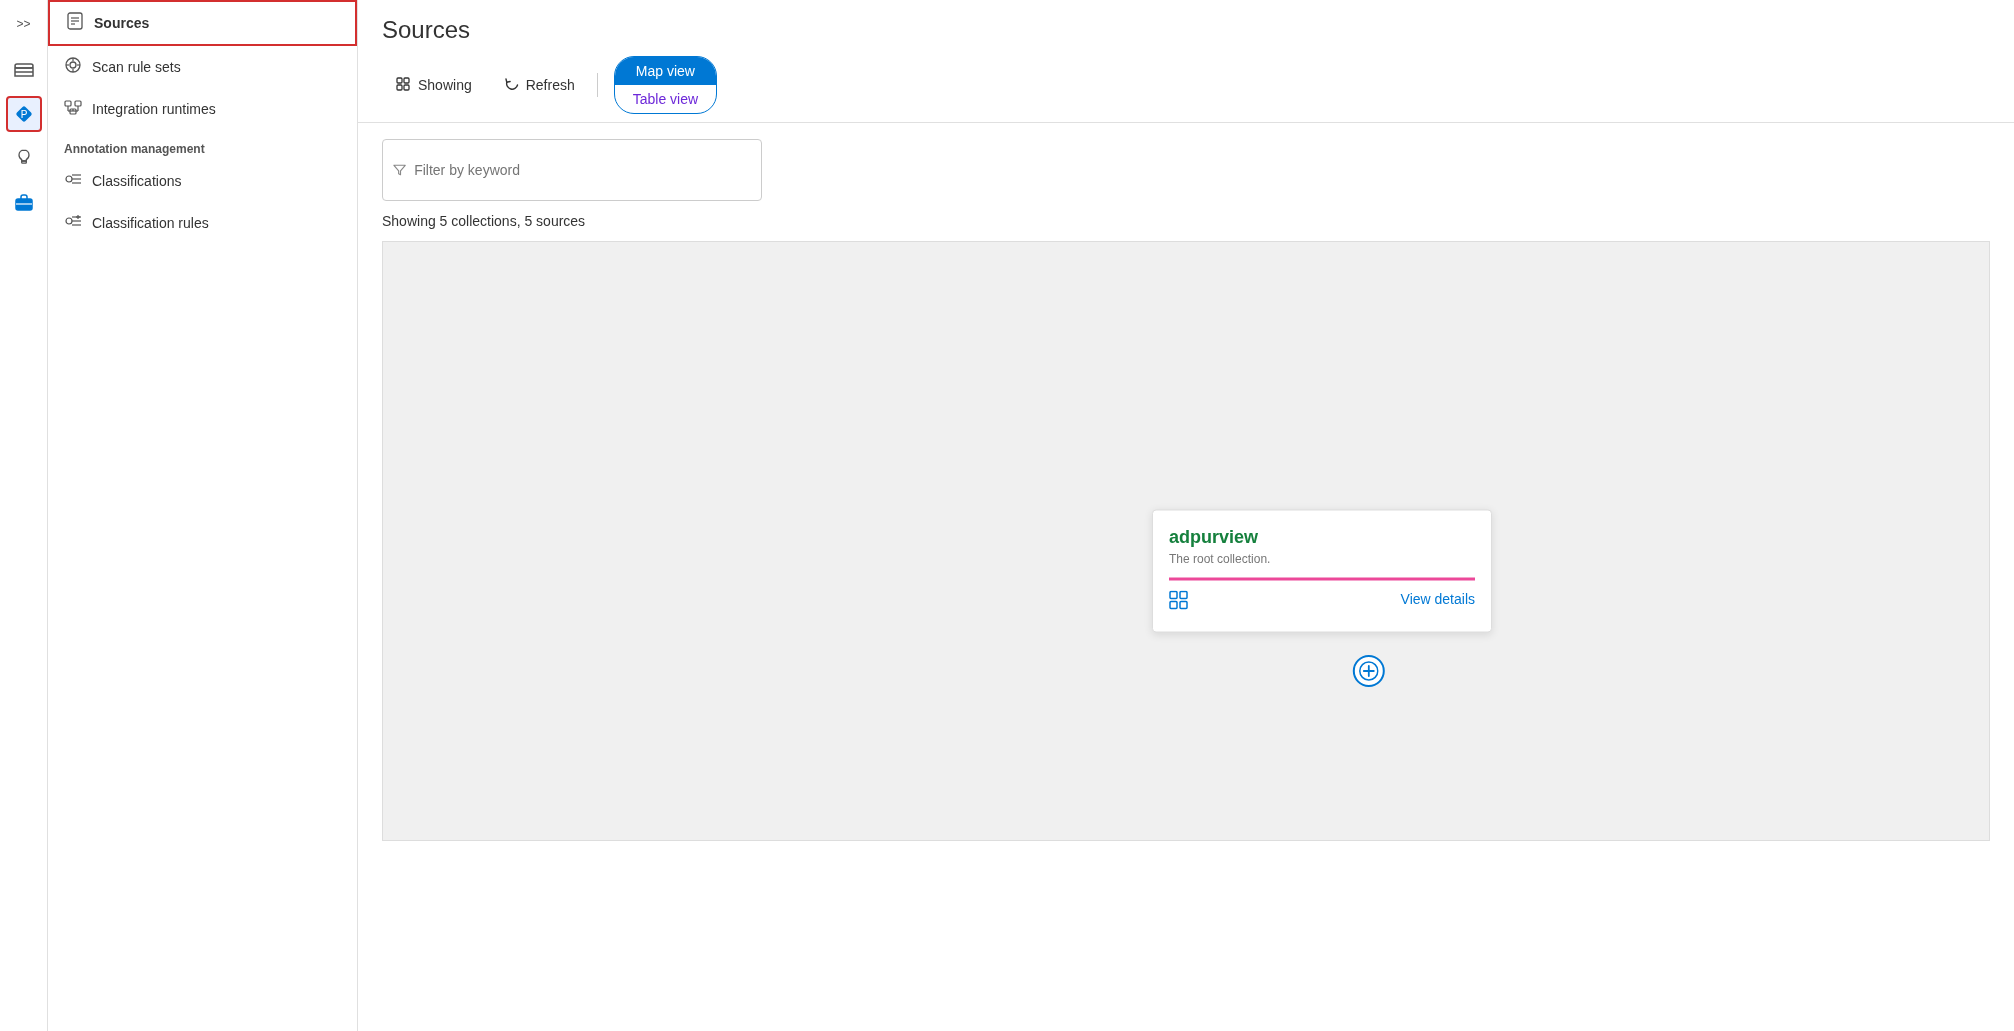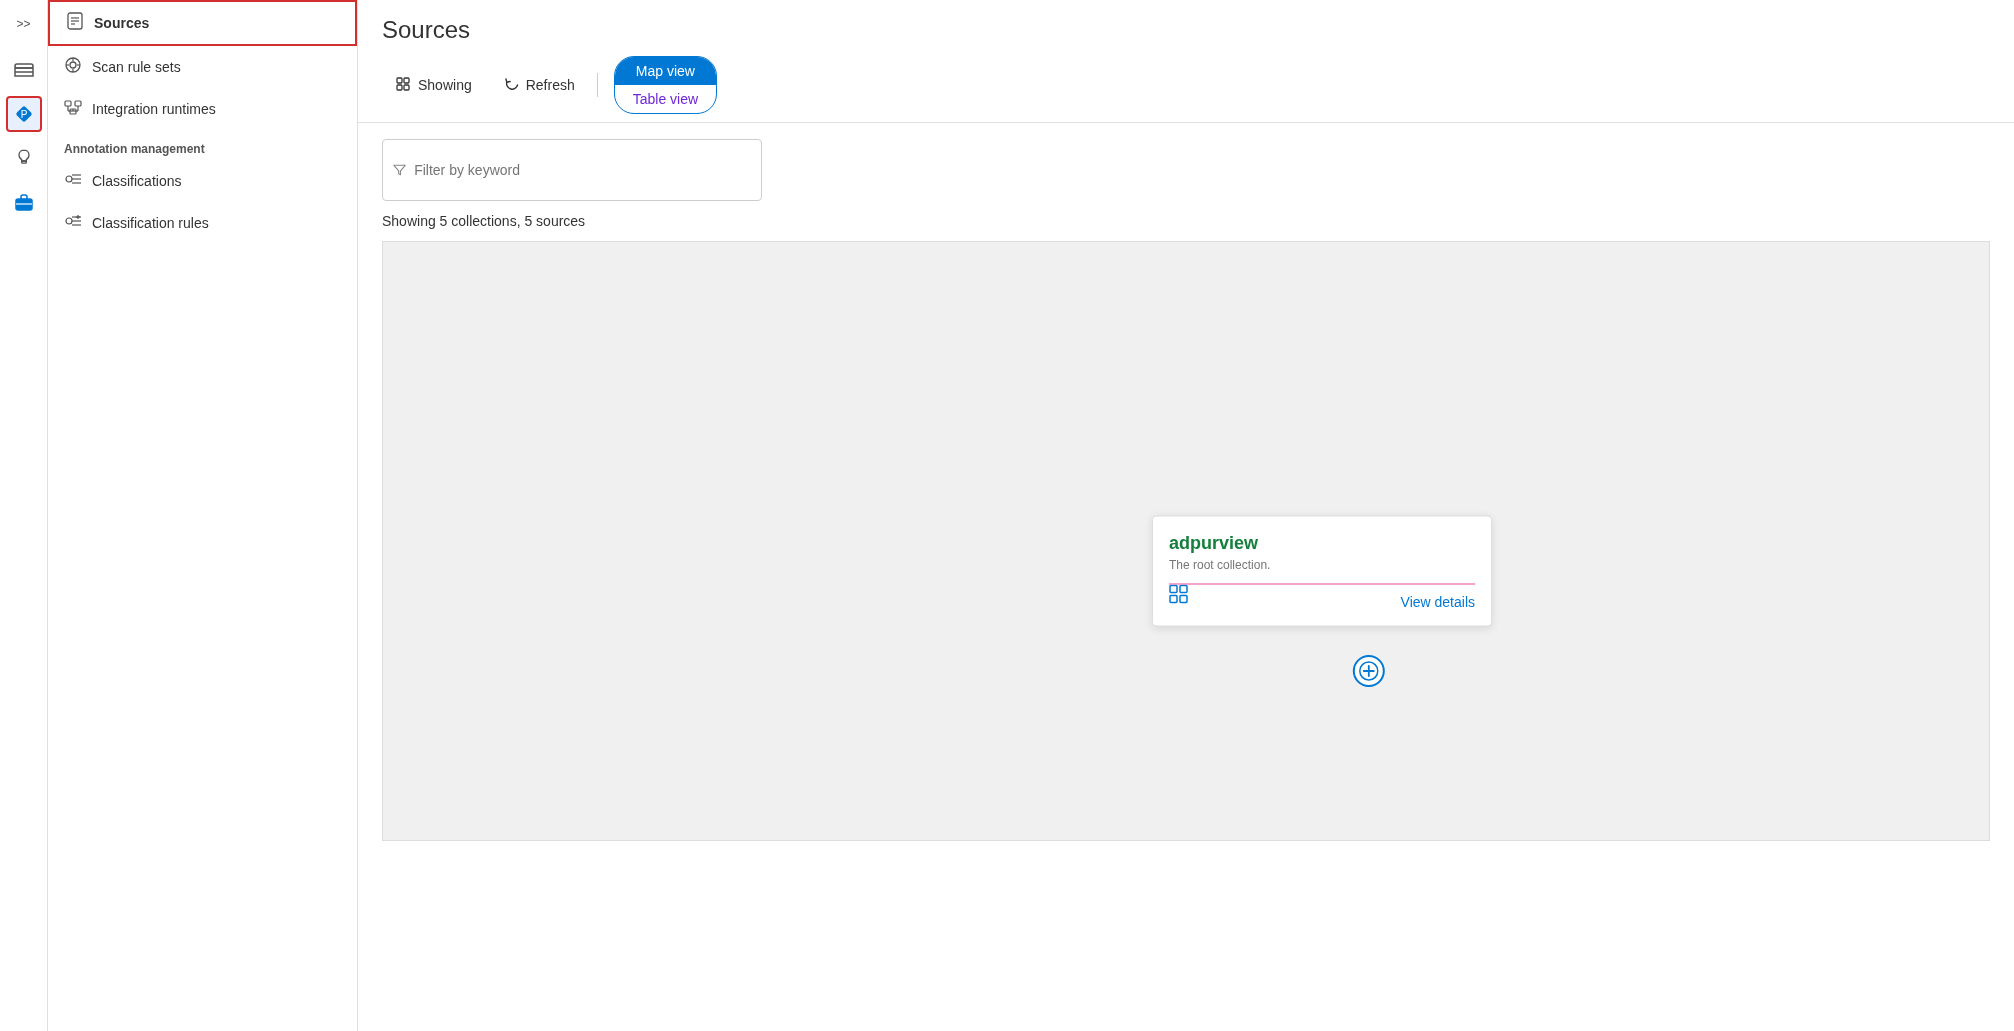--- a/index.html
+++ b/index.html
@@ -189,23 +189,24 @@
       color: #15803d;
       margin-bottom: 4px;
     }
     .node-card-subtitle {
       font-size: 12px;
       color: #777;
       margin-bottom: 12px;
     }
     .node-card-footer {
       display: flex;
-      align-items: flex-end;
+      align-items: flex-start;
       justify-content: space-between;
-      border-top: 1px solid #ec4899;
+      border-top: 3px solid #ec4899;
+      padding-top: 10px;
     }
     .view-details-link {
       color: #0078d4;
       font-size: 14px;
       cursor: pointer;
       text-decoration: none;
     }
 
     
     .plus-circle {

